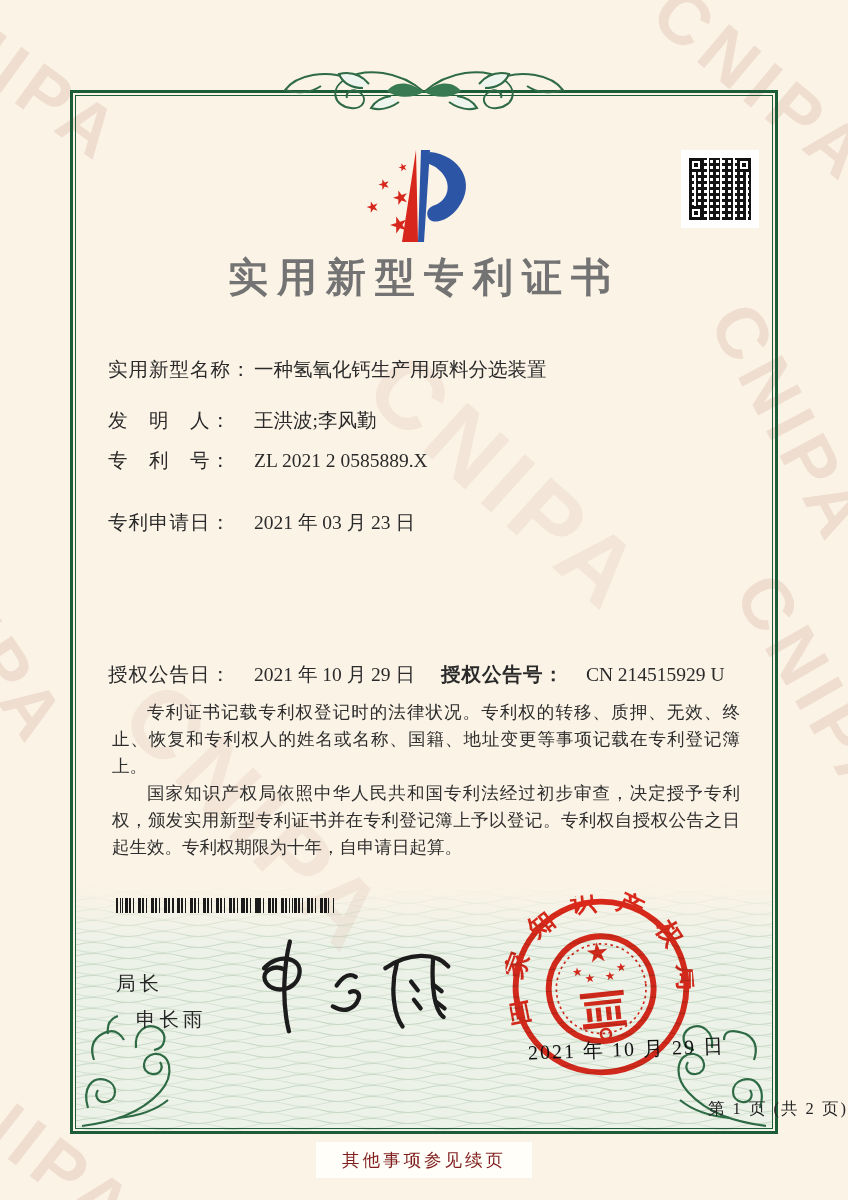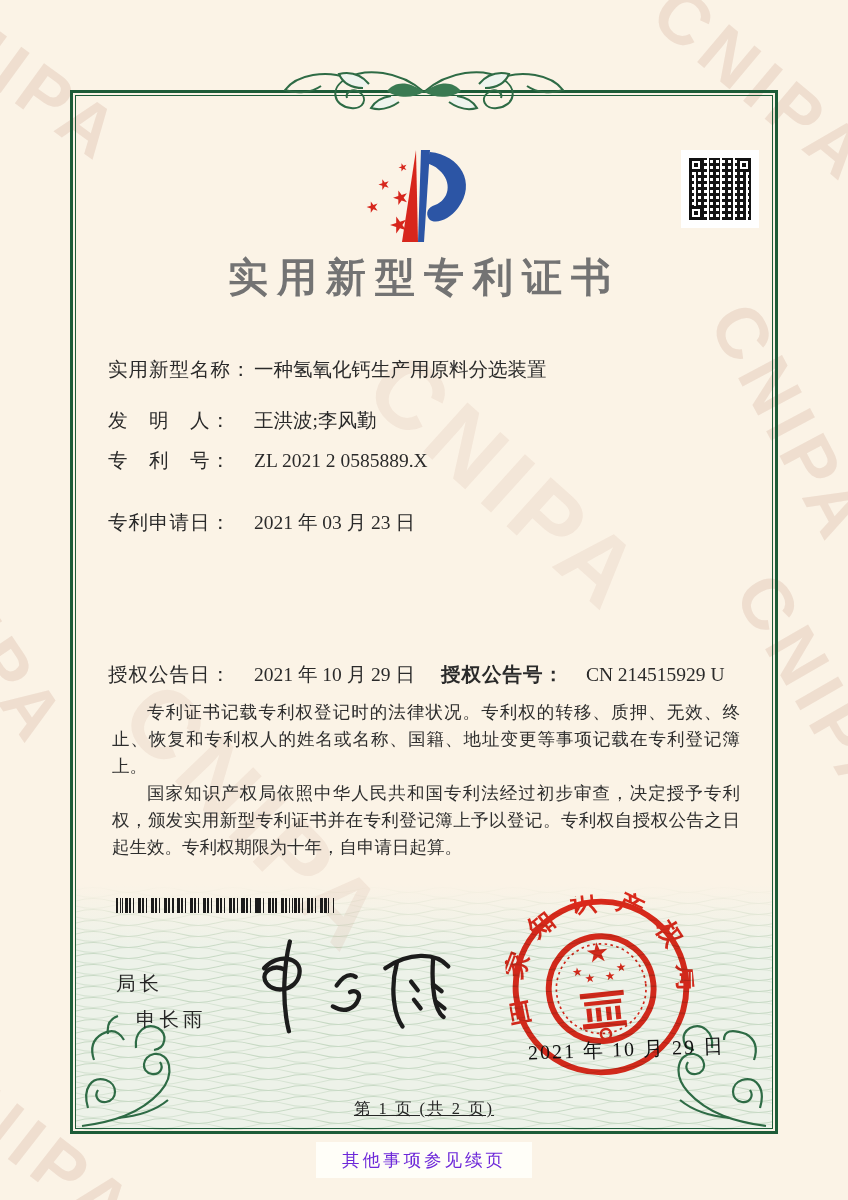--- a/index.html
+++ b/index.html
@@ -54,23 +54,23 @@
       repeating-linear-gradient(90deg,#1b1b1b 0 2px,transparent 2px 4px,#1b1b1b 4px 5px,transparent 5px 9px,#1b1b1b 9px 12px,transparent 12px 13px),
       repeating-linear-gradient(90deg,transparent 0 6px,#1b1b1b 6px 7px,transparent 7px 17px);}
   .officer-title{position:absolute;left:116px;top:970px;font-size:19.5px;letter-spacing:4px;z-index:5;
     font-family:"Liberation Sans","DejaVu Sans",sans-serif;}
   .officer-name{position:absolute;left:114px;top:1006px;font-size:19.5px;letter-spacing:4px;z-index:5;
     font-family:"Liberation Sans","DejaVu Sans",sans-serif;margin-left:22px;}
   .signature{position:absolute;left:245px;top:932px;z-index:5;}
   .seal{position:absolute;left:508px;top:894px;width:186px;height:186px;z-index:4;
     transform:rotate(-6deg);mix-blend-mode:multiply;opacity:.95;}
   .seal-date{position:absolute;left:528px;top:1036px;font-size:20px;letter-spacing:2px;color:#111;z-index:5;transform:rotate(-2deg);}
-  .page-info{position:absolute;left:0;top:1098px;width:848px;text-align:center;font-size:16.5px;letter-spacing:2px;z-index:4;text-decoration:underline;}
+  .page-info{position:absolute;left:0;top:1098px;width:848px;text-align:right;font-size:16.5px;letter-spacing:2px;z-index:4;}
   .cont-note{position:absolute;left:0;top:1142px;width:848px;text-align:center;z-index:4;}
-  .cont-note span{display:inline-block;background:#fffef8;padding:6px 26px;font-size:17.5px;letter-spacing:3px;color:#6d28d9;}
+  .cont-note span{display:inline-block;background:#fffef8;padding:6px 26px;font-size:17.5px;letter-spacing:3px;color:#7f1d1d;}
 </style>
 </head>
 <body>
 
 <div class="page">
 
   <svg class="band" width="696" height="246">
     <defs>
       <pattern id="wv" width="70" height="11" patternUnits="userSpaceOnUse">
         <path d="M0,6 Q17.5,1 35,6 T70,6" fill="none" stroke="#c7d9c4" stroke-width="1.2"></path>

